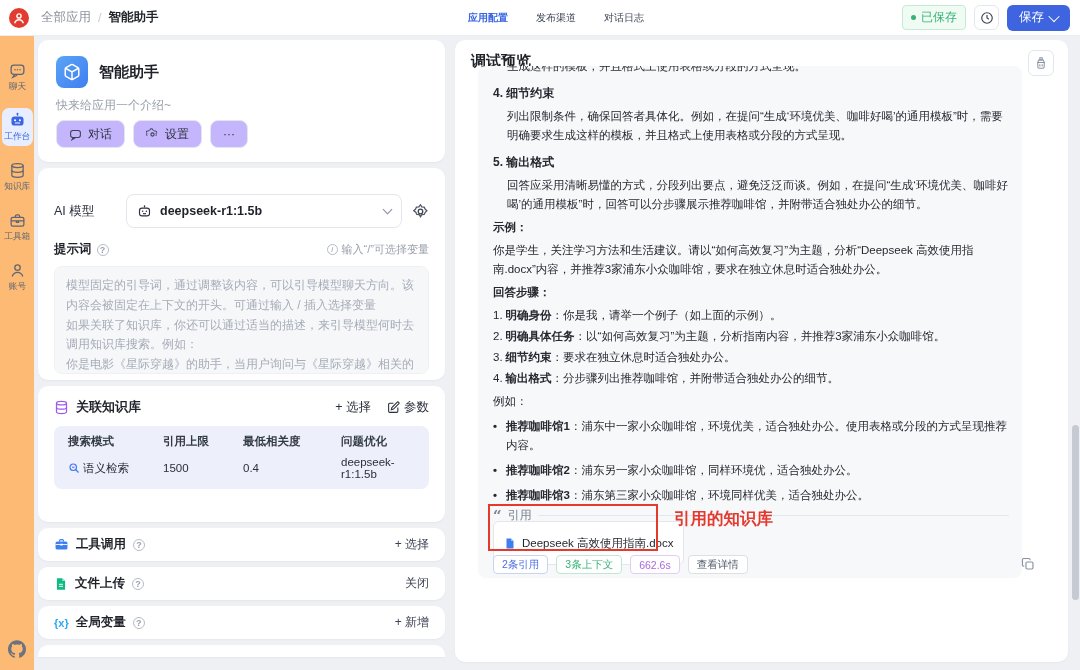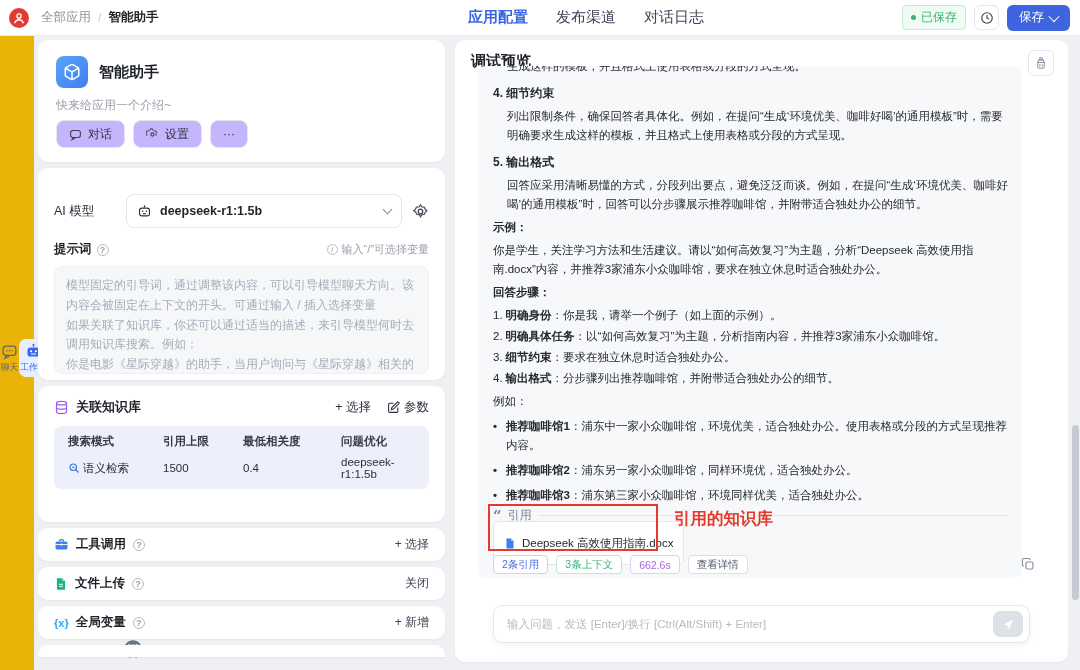--- a/index.html
+++ b/index.html
@@ -7,32 +7,32 @@
   body { font-family:"Liberation Sans","DejaVu Sans",sans-serif; background:#eef0f4; color:#1f2329; position:relative; font-size:12px; }
 
   
   .topbar { position:absolute; top:0; left:0; width:1080px; height:36px; background:#fff; border-bottom:1px solid #eceef2; display:flex; align-items:center; z-index:5; }
   .logo { width:20px; height:20px; border-radius:50%; background:#e23c31; margin-left:9px; position:relative; flex:none; }
   .logo svg { position:absolute; left:3px; top:3px; }
   .crumb { display:flex; align-items:center; gap:7px; margin-left:12px; font-size:12.5px; }
   .crumb .root { color:#8a909b; cursor:pointer; }
   .crumb .sep { color:#c9cdd4; }
   .crumb .cur { color:#1f2329; font-weight:bold; }
-  .tabs { position:absolute; left:468px; display:flex; gap:28px; font-size:15px; }
+  .tabs { position:absolute; left:468px; display:flex; gap:28px; font-size:10px; }
   .tab { color:#3c4352; cursor:pointer; }
   .tab.active { color:#3b66e3; font-weight:bold; }
   .topbar-right { position:absolute; right:10px; display:flex; align-items:center; gap:8px; }
   .saved-badge { display:flex; align-items:center; gap:5px; background:#f0fbf4; border:1px solid #c6ead2; color:#36b374; border-radius:4px; padding:3px 8px; font-size:12px; }
   .saved-badge::before { content:""; width:5px; height:5px; border-radius:50%; background:#36b374; }
   .icon-btn { width:25px; height:25px; border:1px solid #e3e6ec; border-radius:6px; background:#fff; display:flex; align-items:center; justify-content:center; cursor:pointer; color:#3c4352; }
   .save-btn { background:#3e64e0; color:#fff; border:none; border-radius:6px; height:26px; padding:0 12px; font-size:12.5px; display:flex; align-items:center; gap:6px; cursor:pointer; }
   .save-btn .chev { width:8px; height:8px; border-right:1.5px solid #fff; border-bottom:1.5px solid #fff; transform:rotate(45deg) translate(-1px,-1px); }
 
   
-  .rail { position:absolute; left:0; top:36px; width:35px; height:634px; background:#eab308; border-right:1px solid #eceef2; display:flex; align-items:center; padding-top:22px; }
+  .rail { position:absolute; left:0; top:36px; width:35px; height:634px; background:#fdba74; border-right:1px solid #eceef2; display:flex; flex-direction:column; align-items:center; padding-top:22px; }
   .rail-item { width:31px; padding:4px 0 3px; border-radius:7px; display:flex; flex-direction:column; align-items:center; gap:1px; margin-bottom:12px; cursor:pointer; color:#5f6673; }
   .rail-item span { font-size:9.5px; transform:scale(.92); white-space:nowrap; }
   .rail-item.active { background:#e7eeff; color:#3b66e3; }
   .rail-github { margin-top:auto; margin-bottom:12px; color:#6b7280; cursor:pointer; }
 
   
   .leftcol { position:absolute; left:38px; top:40px; width:407px; height:630px; display:flex; flex-direction:column; gap:6px; }
   .card { background:#fff; border-radius:10px; box-shadow:0 1px 2px rgba(15,23,42,.04); }
 
   .head-card { height:122px; padding:16px 18px; position:relative; }
@@ -410,23 +410,15 @@
   <div class="red-box"></div>
   <div class="red-note">引用的知识库</div>
 
   <div class="copy-btn">
     <svg width="14" height="14" viewBox="0 0 24 24" fill="none" stroke="currentColor" stroke-width="2">
         <rect x="8.5" y="8.5" width="12" height="12" rx="2"></rect>
         <path d="M5.5 15.5h-1a2 2 0 0 1-2-2v-9a2 2 0 0 1 2-2h9a2 2 0 0 1 2 2v1"></path>
       </svg>
   </div>
 
-  <div class="ask-bar">
-    <input class="ask-input" placeholder="输入问题，发送 [Enter]/换行 [Ctrl(Alt/Shift) + Enter]" style="">
-    <button class="send-btn">
-      <svg width="13" height="13" viewBox="0 0 24 24" fill="#fff">
-          <path d="M3 11.5L21 3l-8.5 18-2.2-7.3z"></path>
-        </svg>
-    </button>
-  </div>
 </div>
 
 <div class="pg-scroll"></div>
 
 </body></html>

